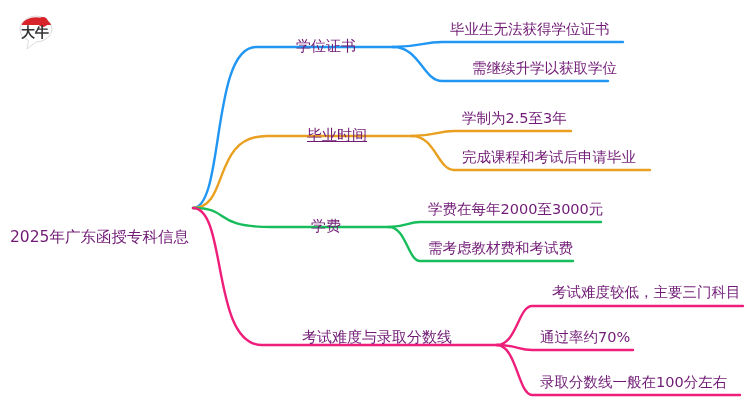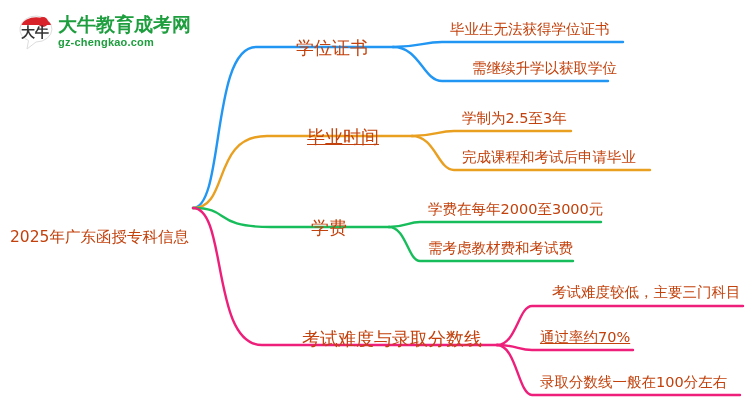--- a/index.html
+++ b/index.html
@@ -60,49 +60,45 @@
   #mindmap-svg {
     position: absolute;
     left: 0;
     top: 0;
     width: 750px;
     height: 410px;
   }
   .mm-label {
     position: absolute;
     font-family: "DejaVu Sans", "Liberation Sans", sans-serif;
-    color: #c2410c;
+    color: #701a75;
     white-space: nowrap;
     line-height: 1;
   }
   .mm-root {
     font-size: 15.5px;
   }
   .mm-branch {
-    font-size: 18px;
+    font-size: 15px;
   }
   .mm-leaf {
     font-size: 14.5px;
   }
 </style>
 </head>
 <body>
 
 <div id="logo-block">
   <div id="logo-mark">
     <svg width="44" height="44" viewBox="0 0 44 44" aria-hidden="true">
       <path d="M6 19 A16 13 0 1 1 22 33 L13 40 L14.5 31.5 A16 13 0 0 1 6 19 Z" fill="#ffffff" stroke="#dddddd" stroke-width="1"></path>
       <path d="M7.5 16 A15 9.5 0 0 1 37 16 Z" fill="#d9232a"></path>
       <circle cx="29" cy="13" r="5" fill="#d9232a"></circle>
       <text x="21" y="28" font-size="14" font-weight="bold" fill="#333333" text-anchor="middle" font-family="DejaVu Sans, sans-serif">大牛</text>
     </svg>
-  </div>
-  <div id="logo-text-wrap">
-    <div id="logo-title">大牛教育成考网</div>
-    <div id="logo-sub">gz-chengkao.com</div>
   </div>
 </div>
 
 <svg id="mindmap-svg" viewBox="0 0 750 410" xmlns="http://www.w3.org/2000/svg">
     <path d="M 193 208 C 224.5 208, 211 47, 256 47 L 393 47" fill="none" stroke="#2196f3" stroke-width="2.4" stroke-linecap="round"></path>
     <path d="M 393 47 C 419.95 47, 423.135 42, 442 42 L 623 42" fill="none" stroke="#2196f3" stroke-width="2.4" stroke-linecap="round"></path>
     <path d="M 393 47 C 419.95 47, 423.135 81, 442 81 L 608 81" fill="none" stroke="#2196f3" stroke-width="2.4" stroke-linecap="round"></path>
     <path d="M 193 208 C 230 208, 211 136, 267 136 L 412 136" fill="none" stroke="#e9a020" stroke-width="2.4" stroke-linecap="round"></path>
     <path d="M 412 136 C 435.1 136, 437.83 131, 454 131 L 571 131" fill="none" stroke="#e9a020" stroke-width="2.4" stroke-linecap="round"></path>
     <path d="M 412 136 C 435.1 136, 437.83 170, 454 170 L 650 170" fill="none" stroke="#e9a020" stroke-width="2.4" stroke-linecap="round"></path>
@@ -121,15 +117,15 @@
     <div class="mm-label mm-leaf" style="left: 450px; top: 22px;">毕业生无法获得学位证书</div>
     <div class="mm-label mm-leaf" style="left: 472px; top: 61px;">需继续升学以获取学位</div>
     <div class="mm-label mm-branch" style="left: 307px; top: 128px; text-decoration: underline;">毕业时间</div>
     <div class="mm-label mm-leaf" style="left: 462px; top: 111px;">学制为2.5至3年</div>
     <div class="mm-label mm-leaf" style="left: 462px; top: 150px;">完成课程和考试后申请毕业</div>
     <div class="mm-label mm-branch" style="left: 311px; top: 219px;">学费</div>
     <div class="mm-label mm-leaf" style="left: 428px; top: 202px;">学费在每年2000至3000元</div>
     <div class="mm-label mm-leaf" style="left: 428px; top: 241px; font-family: Liberation Serif, serif;">需考虑教材费和考试费</div>
     <div class="mm-label mm-branch" style="left: 302px; top: 330px;">考试难度与录取分数线</div>
     <div class="mm-label mm-leaf" style="left: 540px; top: 285px; margin-left: 12px;">考试难度较低，主要三门科目</div>
-    <div class="mm-label mm-leaf" style="left: 540px; top: 330px; text-decoration: underline;">通过率约70%</div>
+    <div class="mm-label mm-leaf" style="left: 540px; top: 330px;">通过率约70%</div>
     <div class="mm-label mm-leaf" style="left: 540px; top: 375px; text-align: right;">录取分数线一般在100分左右</div>
   </div>
 
 </body></html>

